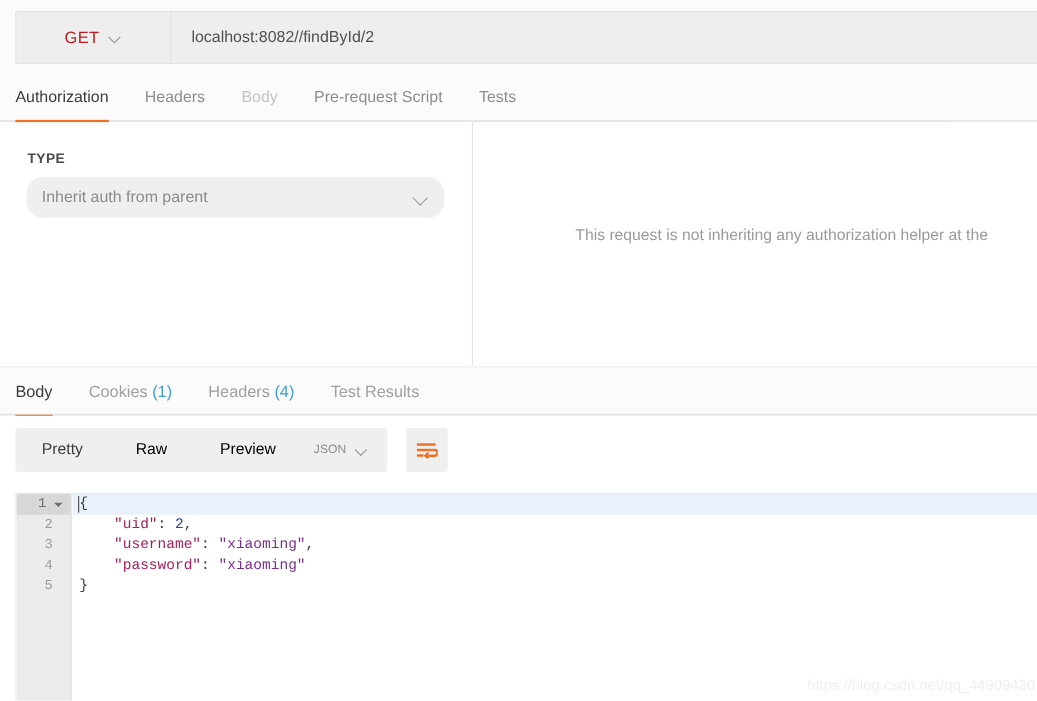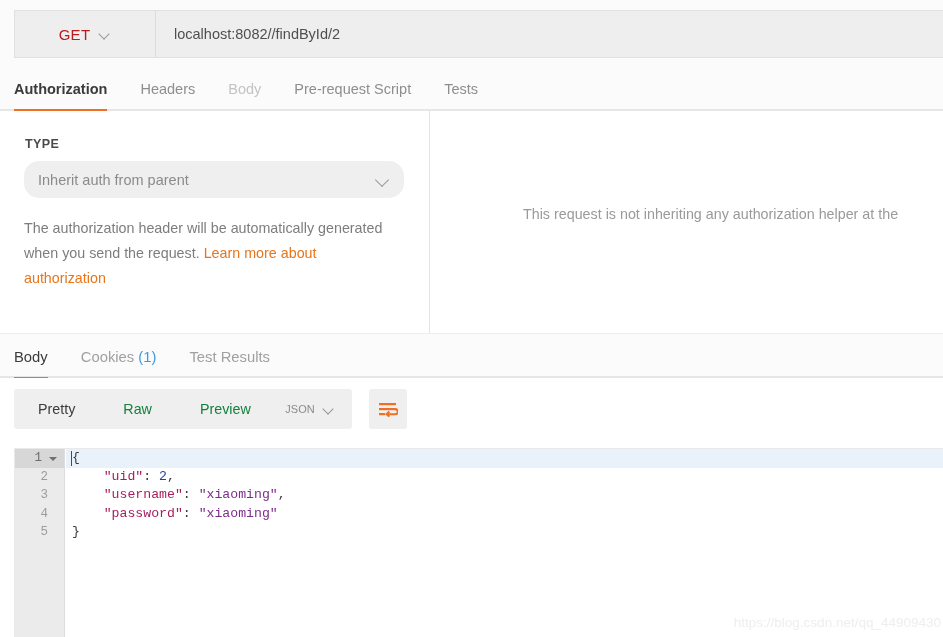--- a/index.html
+++ b/index.html
@@ -91,21 +91,21 @@
     color: #a6a6a6;
     height: 43px;
     line-height: 45px;
     margin-right: 33px;
     cursor: pointer;
     position: relative;
     white-space: nowrap;
   }
   .req-tab.muted { color: #c3c3c3; }
   .req-tab.semi  { color: #8e8e8e; }
-  .req-tab.active { color: #3b3b3b; font-weight: bold; }
+  .req-tab.active { color: #3b3b3b; }
   .req-tab.active::after {
     content: "";
     position: absolute;
     left: 0; right: 0; bottom: -2px;
     height: 3px;
     background: #ef7024;
   }
 
   
   .auth-pane {
@@ -220,21 +220,21 @@
     position: absolute;
     left: 14px; top: 11px;
     height: 40px;
     background: #efefef;
     border-radius: 3px;
     display: flex;
     align-items: flex-start;
   }
   .seg {
     font-size: 14.3px;
-    color: #15803d;
+    color: #000000;
     padding: 0 24px;
     height: 40px;
     line-height: 41px;
     cursor: pointer;
   }
   .seg.active { color: #3b3b3b; }
   .fmt-select {
     position: absolute;
     left: 268px; top: 11px;
     width: 84px; height: 40px;
@@ -365,34 +365,35 @@
   <div class="req-tab semi">Tests</div>
 </div>
 
 <div class="auth-pane">
   <div class="auth-left">
     <div class="type-label">TYPE</div>
     <div class="auth-select">
       <span class="auth-select-text">Inherit auth from parent</span>
       <span class="chev"></span>
     </div>
-    <div class="auth-help">
-      <span>The authorization header will be automatically generated when you send the request. </span><a>Learn more about authorization</a>
-    </div>
   </div>
   <div class="auth-right-text">This request is not inheriting any authorization helper at the</div>
 </div>
 
 <div class="resp-tabs">
   <div class="resp-tab active">
     <span>Body</span>
   </div>
   <div class="resp-tab">
     <span>Cookies</span>
     <span class="count">(1)</span>
+  </div>
+  <div class="resp-tab">
+    <span>Headers</span>
+    <span class="count">(4)</span>
   </div>
   <div class="resp-tab">
     <span>Test Results</span>
   </div>
 </div>
 
 <div class="view-toolbar">
   <div class="seg-group">
     <div class="seg active">Pretty</div>
     <div class="seg">Raw</div>

